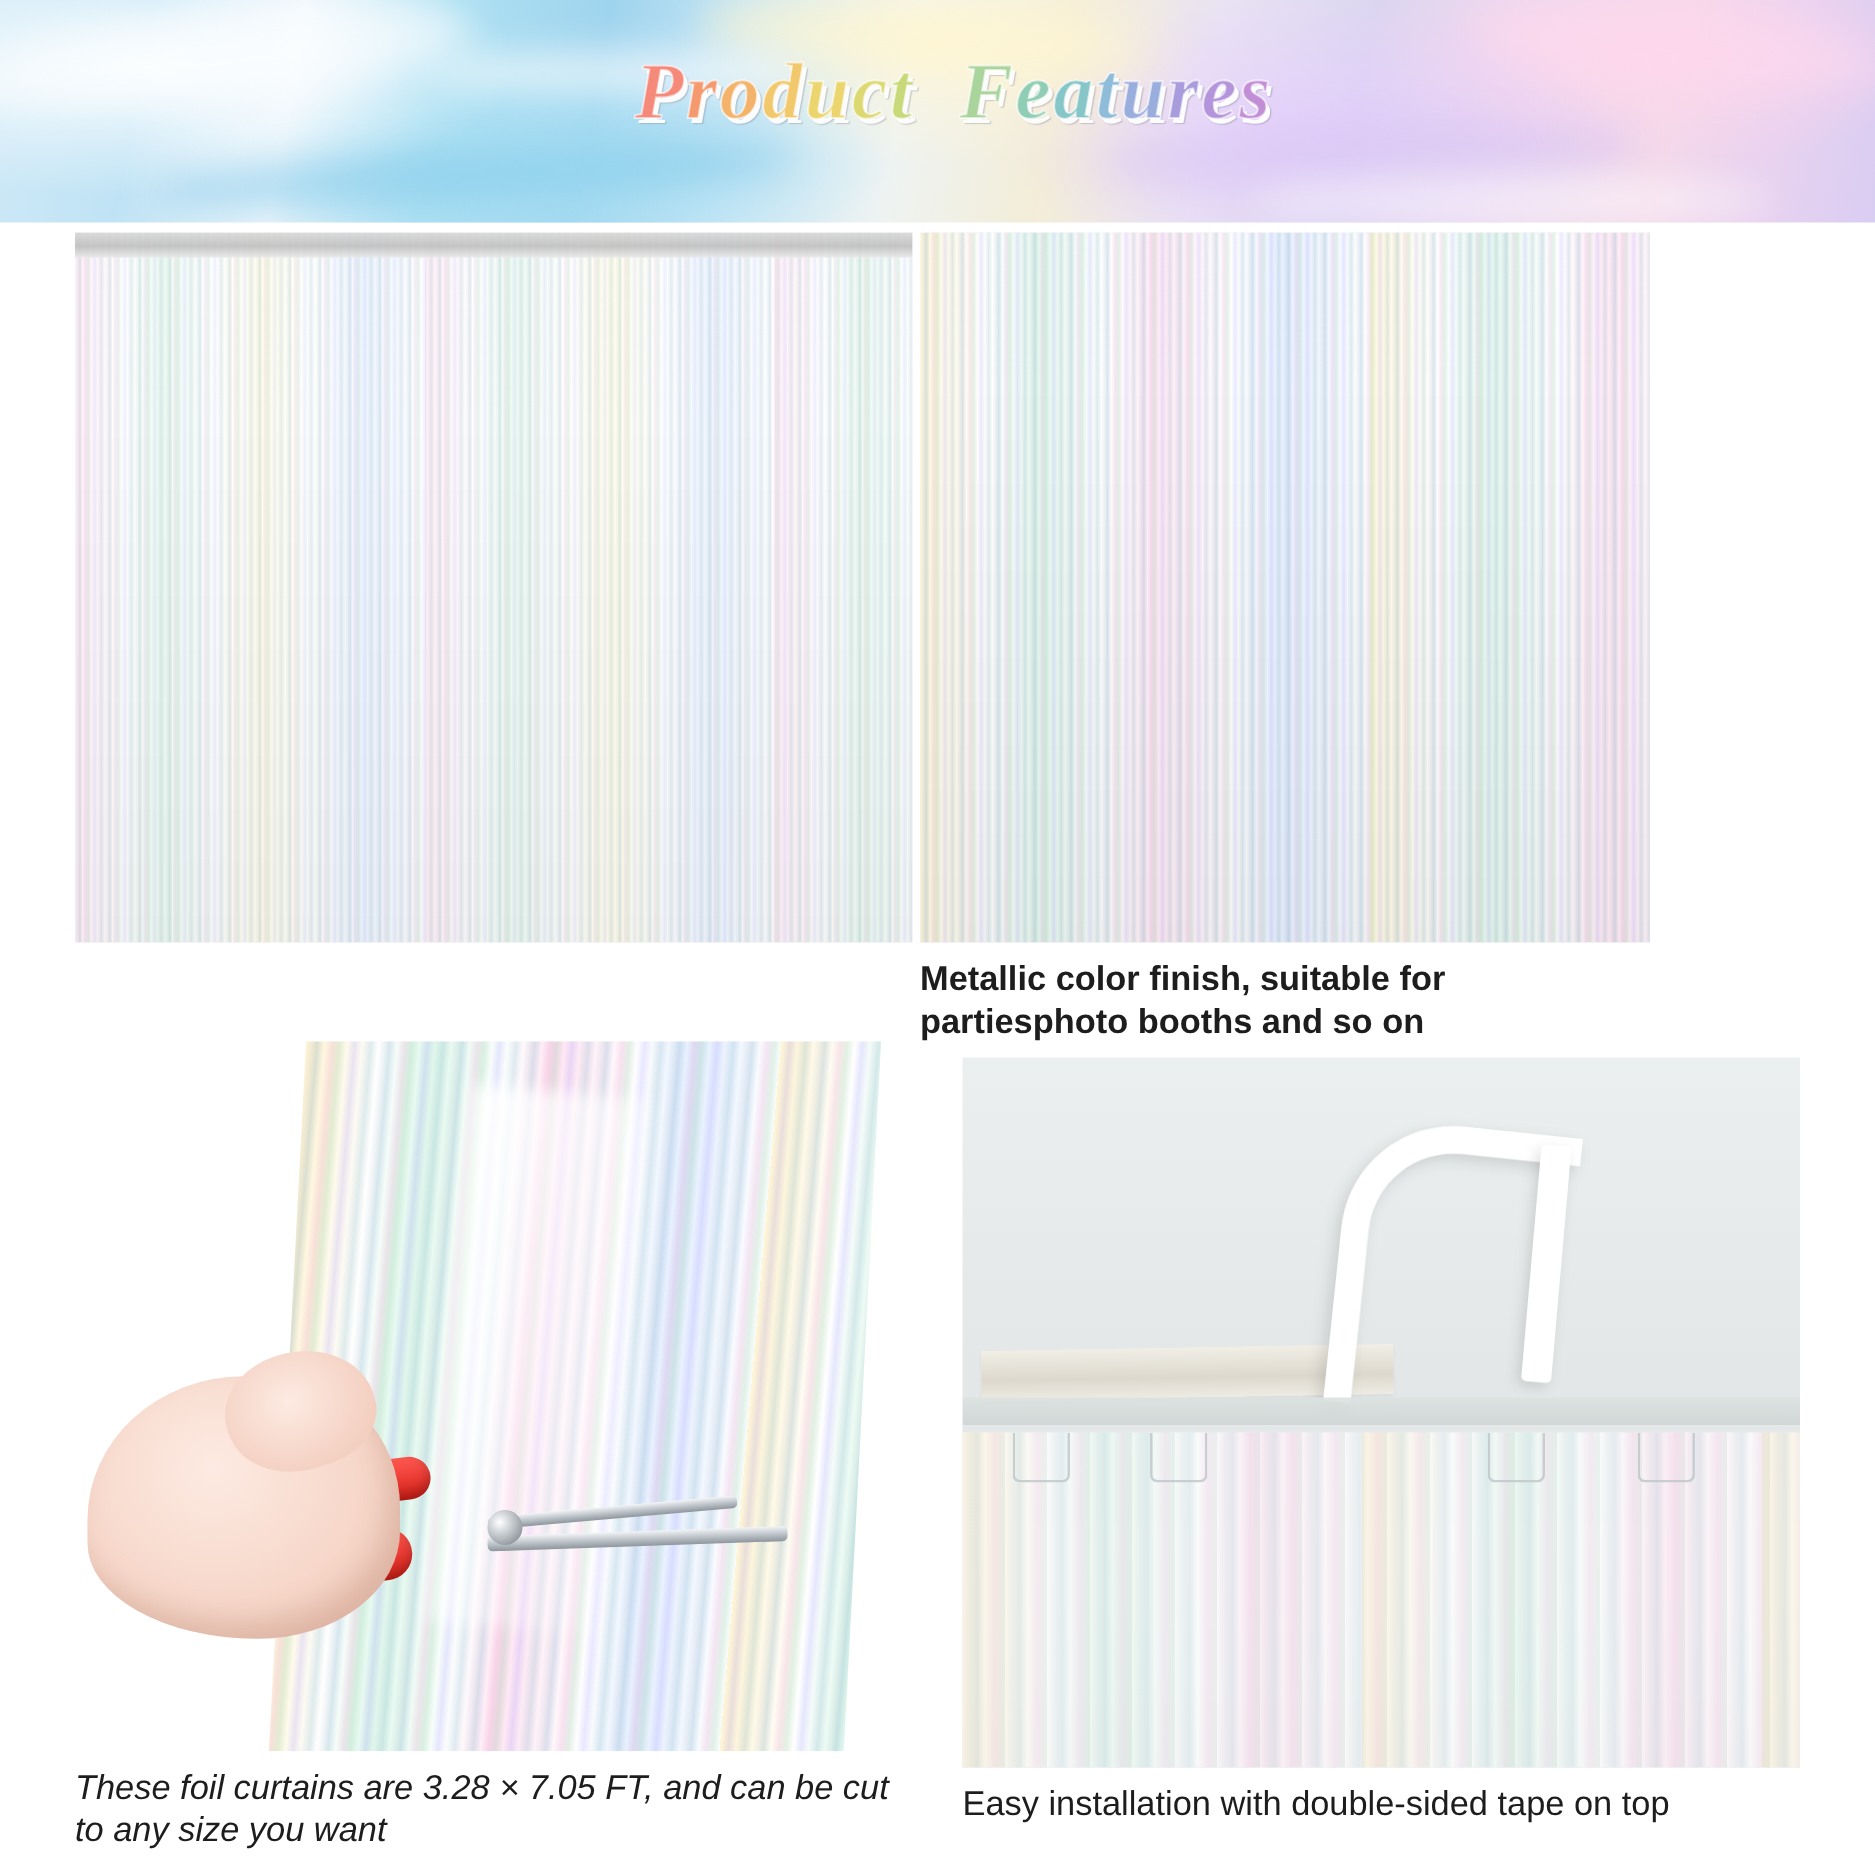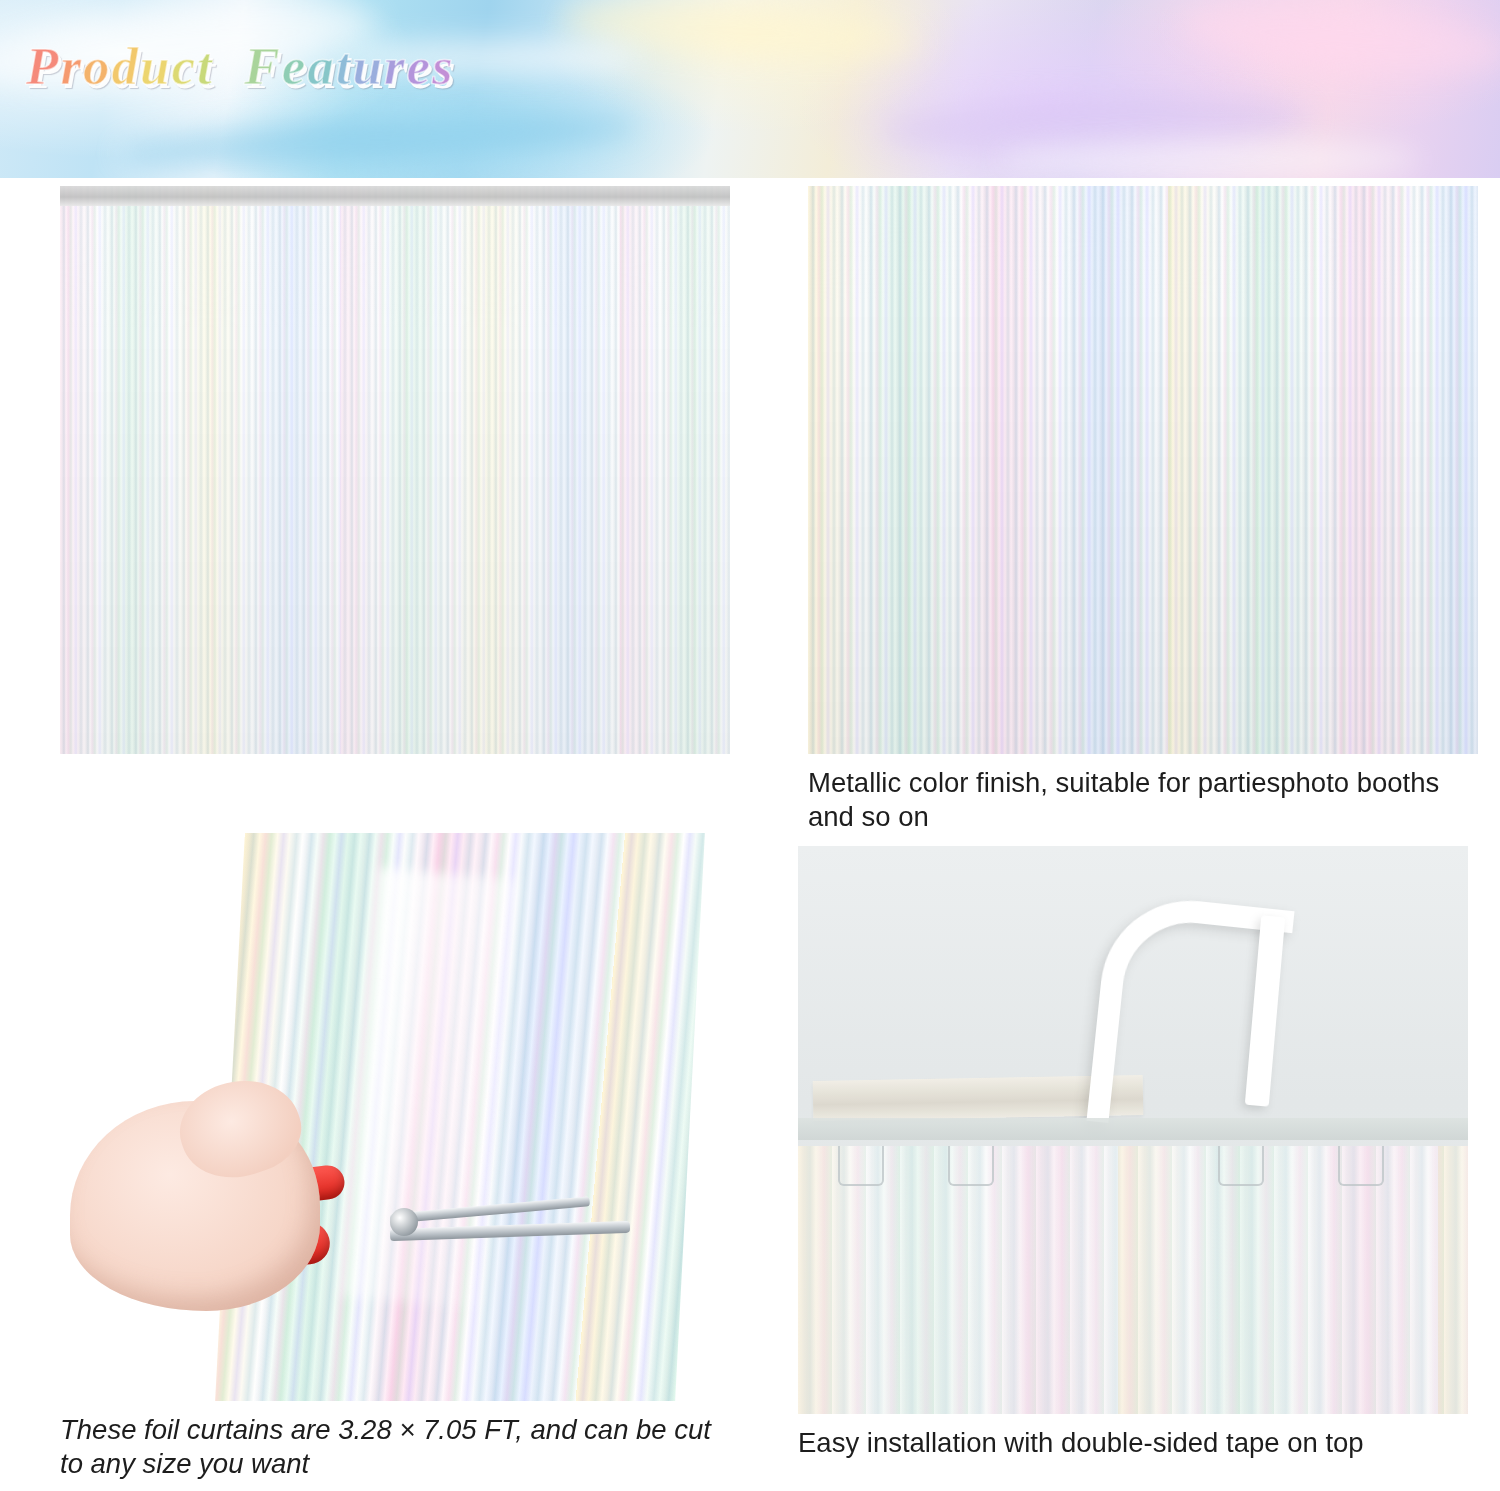--- a/index.html
+++ b/index.html
@@ -58,24 +58,25 @@
   .w3 { left: 560px; top: 6px; width: 360px; height: 50px; background: #fff6cf; transform: rotate(4deg); }
   .w4 { left: 880px; top: 96px; width: 430px; height: 56px; background: #d7c4f2; transform: rotate(-2deg); opacity:.5; }
   .w5 { left: 1180px; top: 8px; width: 330px; height: 62px; background: #ffd9ee; transform: rotate(5deg); }
   .w6 { left: 340px; top: 40px; width: 300px; height: 36px; background: #ffffff; opacity:.6; }
   .w7 { left: 1000px; top: 140px; width: 420px; height: 40px; background: #ffffff; opacity:.45; }
 
   .header-title {
     position: absolute;
     left: 0; top: 36px;
     width: 1500px;
+    text-align: center;
     font-family: "Liberation Serif", serif;
     font-weight: bold;
     font-style: italic;
-    font-size: 53px;
+    font-size: 64px;
     letter-spacing: 2px;
     white-space: nowrap;
     text-shadow:
       3px 4px 0 rgba(255,255,255,0.95),
       4px 5px 1px rgba(120,120,140,0.35);
     z-index: 5;
     padding-left: 26px;
   }
   .header-title .ch {
     display: inline-block;
@@ -86,23 +87,23 @@
   .cells {
     position: absolute;
     left: 0; top: 178px;
     width: 1500px;
     height: 1313px;
   }
   .cell {
     position: absolute;
   }
   .cell-tl { left: 60px;  top: 8px;   width: 670px; height: 640px; }
-  .cell-tr { left: 808px; top: 8px;   width: 670px; height: 640px; }
+  .cell-tr { left: 736px; top: 8px;   width: 584px; height: 640px; font-weight: bold; }
   .cell-bl { left: 60px;  top: 655px; width: 670px; height: 640px; font-style: italic; }
-  .cell-br { left: 798px; top: 668px; width: 670px; height: 640px; }
+  .cell-br { left: 770px; top: 668px; width: 670px; height: 640px; }
 
   .photo {
     position: relative;
     width: 100%;
     height: 568px;
     overflow: hidden;
     background: #f2f2f2;
   }
   .caption {
     margin-top: 12px;

